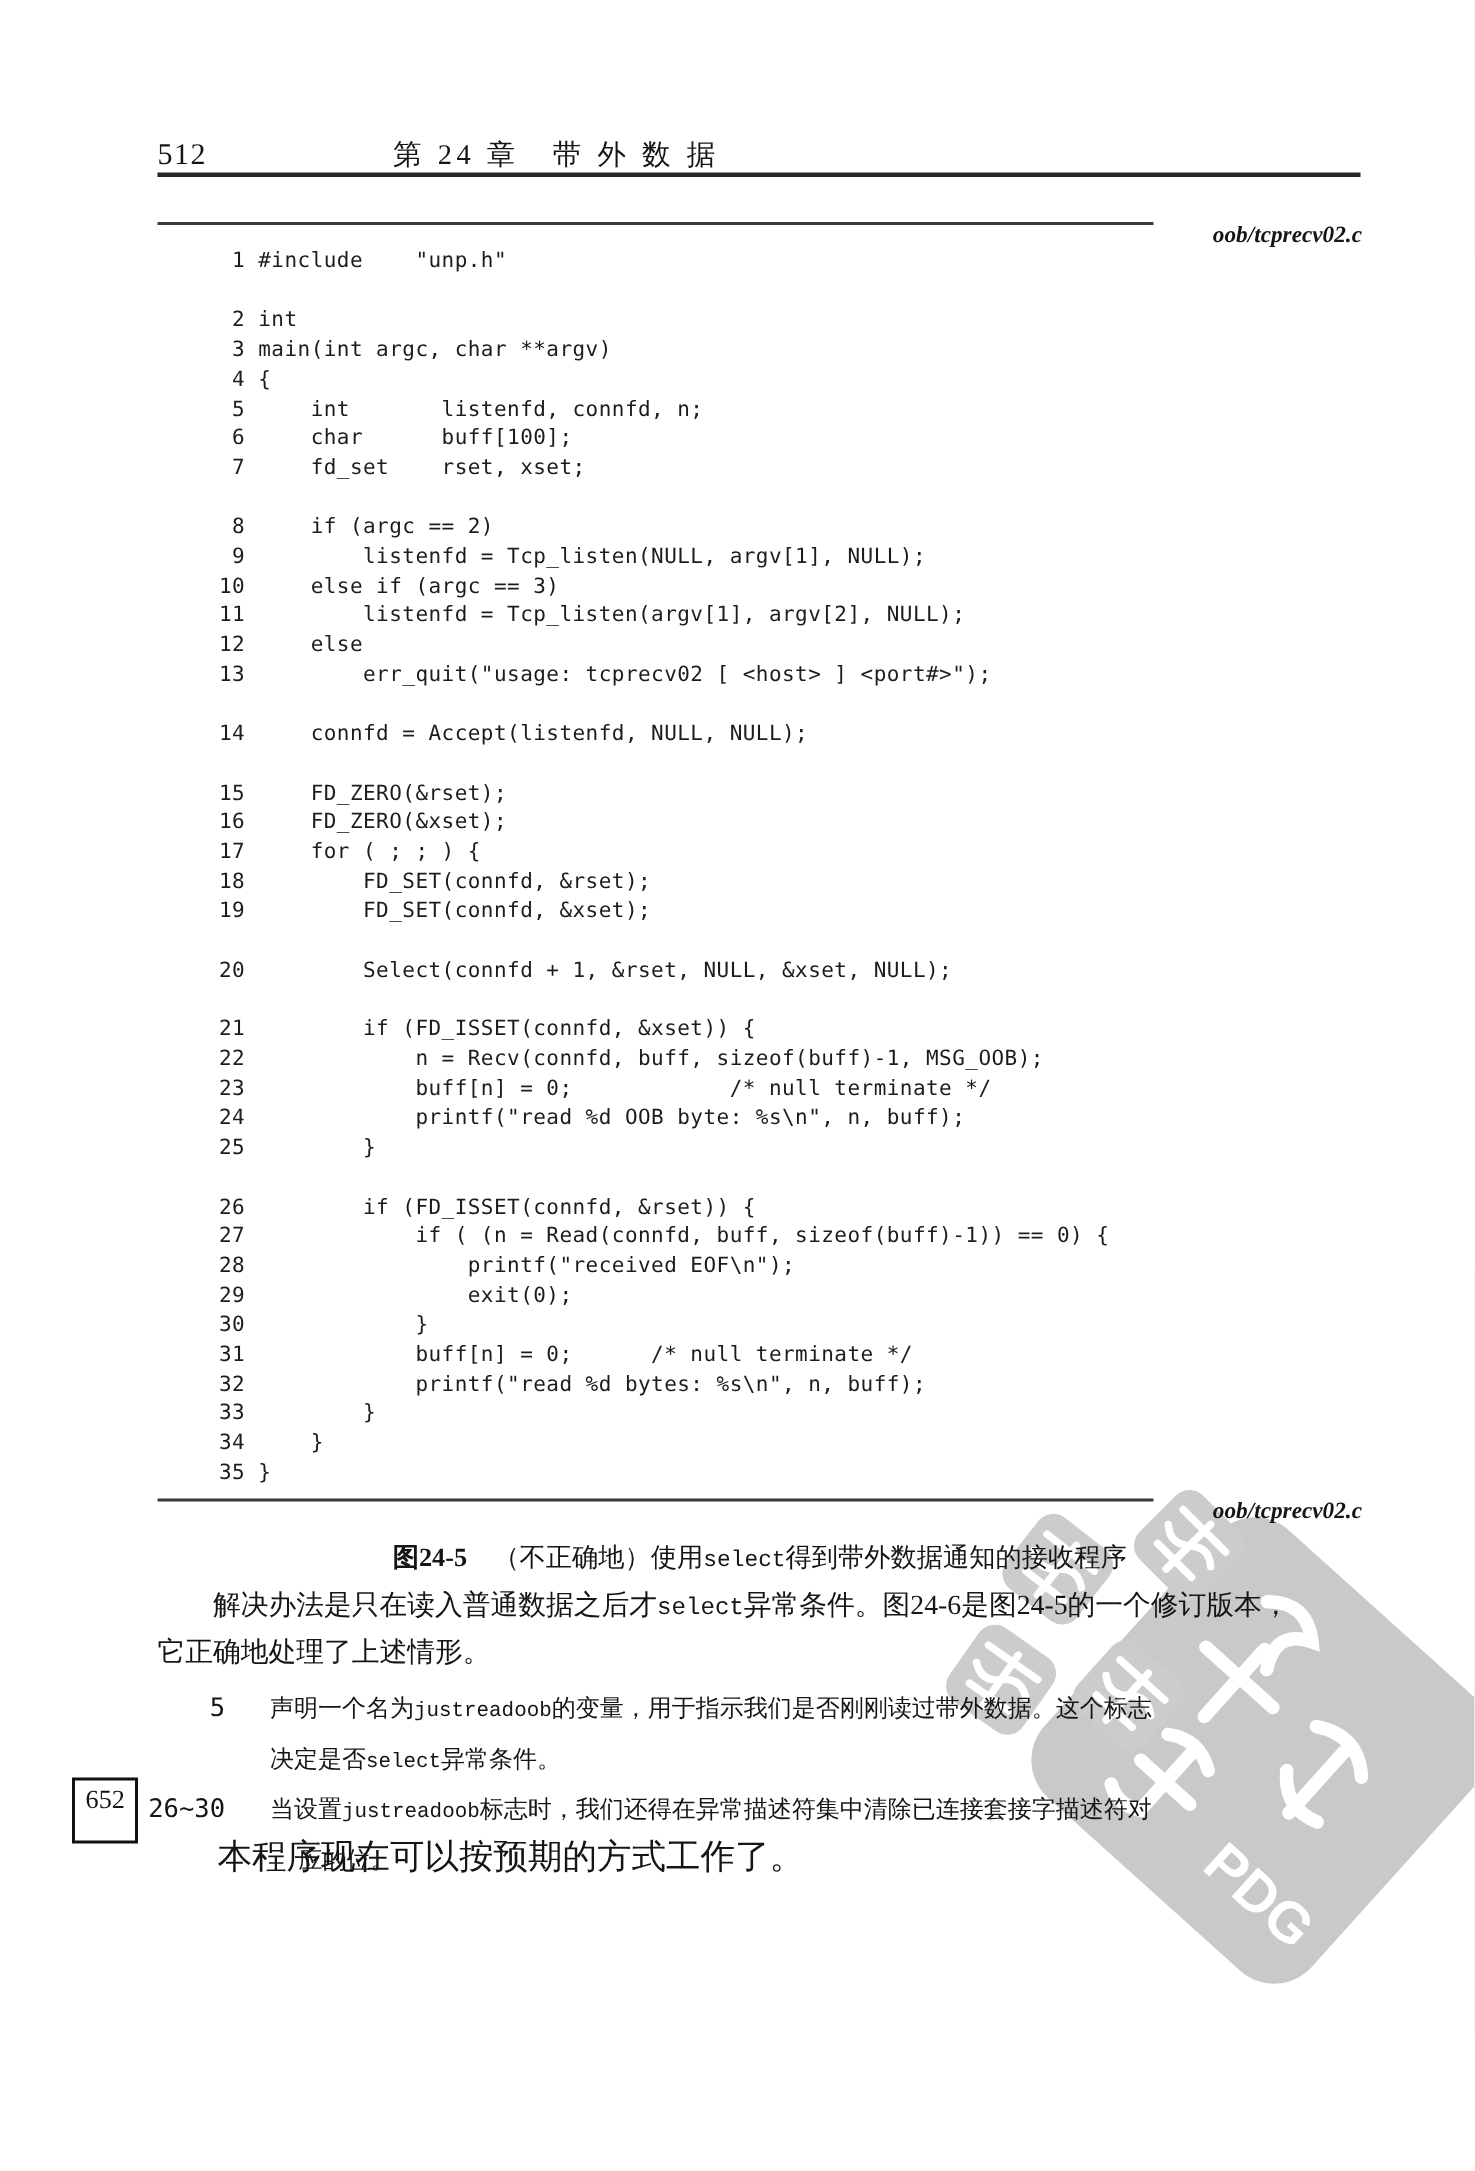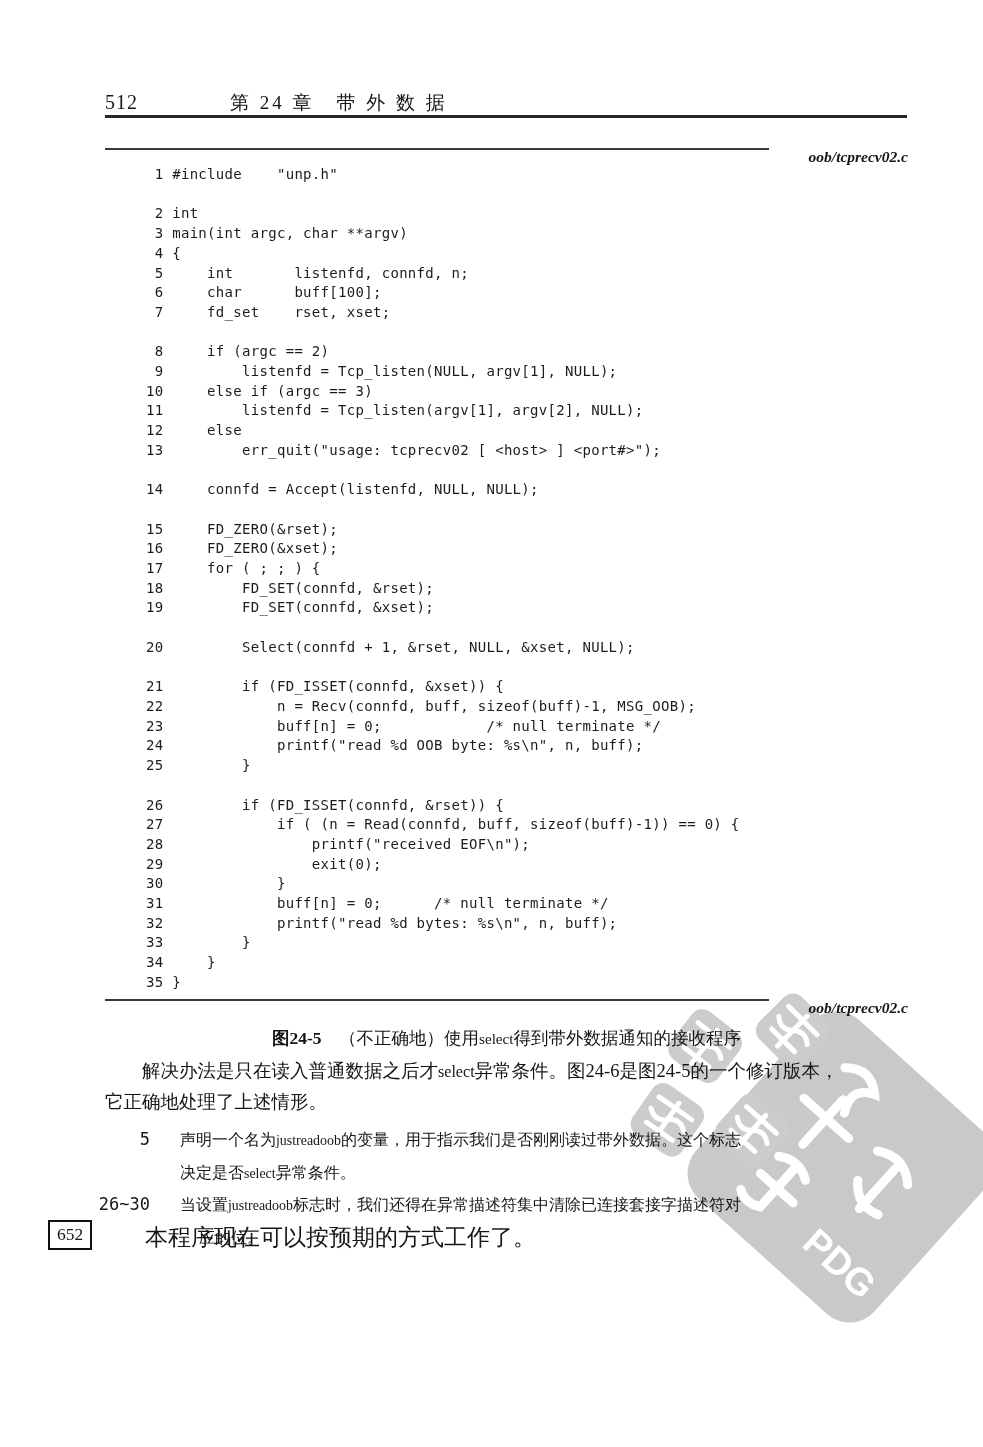--- a/index.html
+++ b/index.html
@@ -10,21 +10,21 @@
   }
   .page > * { position:absolute;gap:40px; }
 
   
   .watermark { left:628px; top:982px; width:355px; height:340px; z-index:0; }
   .watermark svg { overflow:visible; }
 
   
   .pagehead { left:105px; top:90px; width:803px; display:flex; align-items:baseline; z-index:1; }
   .pagenum { font-size:20px; letter-spacing:1px; }
-  .chap { margin-left:52px; font-size:19px; letter-spacing:3px; }
+  .chap { margin-left:84px; font-size:19px; letter-spacing:3px; }
   .headrule { left:105px; top:115px; width:802px; height:3px; background:#262626; z-index:1; }
 
   
   .rulerow { left:105px; width:803px; height:18px; display:flex; align-items:flex-start; z-index:1; }
   .rulerow.top { top:148px; }
   .rulerow.bottom { top:999px; }
   .rline { flex:1; height:2px; background:#3a3a3a; }
   .filelabel {
     font-style:italic; font-weight:600; font-size:15.5px;
     font-family:"Liberation Serif","DejaVu Serif",serif; white-space:nowrap;
@@ -50,25 +50,25 @@
   .notes { left:60px; top:1124px; width:860px; z-index:1; }
   .note { display:flex; align-items:flex-start; }
   .noteref {
     width:90px; text-align:right; font-size:17px; line-height:31.5px;
     font-family:"DejaVu Sans Mono","Liberation Mono",monospace; letter-spacing:0;
   }
   .notetext { margin-left:30px; font-size:16px; line-height:31.5px; }
   .note-b .notetext .tline:nth-child(2) { padding-left:19px; }
 
   .tline { white-space:nowrap; }
-  .mono { font-family:Liberation Serif, serif; font-size:0.87em; letter-spacing:0;text-align:center; }
+  .mono { font-family:Liberation Mono, monospace; font-size:0.87em; letter-spacing:0;text-align:center; }
 
   
   .pageref {
-    left:48px; top:1220px; border:2px solid #111; padding:0 7px 2px 7px;
+    left:48px; top:1185px; border:2px solid #111; padding:0 7px 16px 7px;
     font-size:17.5px; line-height:24px; z-index:1;
   }
   .finalpara { left:105px; top:1224px; width:810px; font-size:23px; line-height:28px; text-indent:40px; z-index:1; white-space:nowrap; }
 </style>
 </head>
 <body>
 
 <div class="page">
 
   <div class="watermark">

